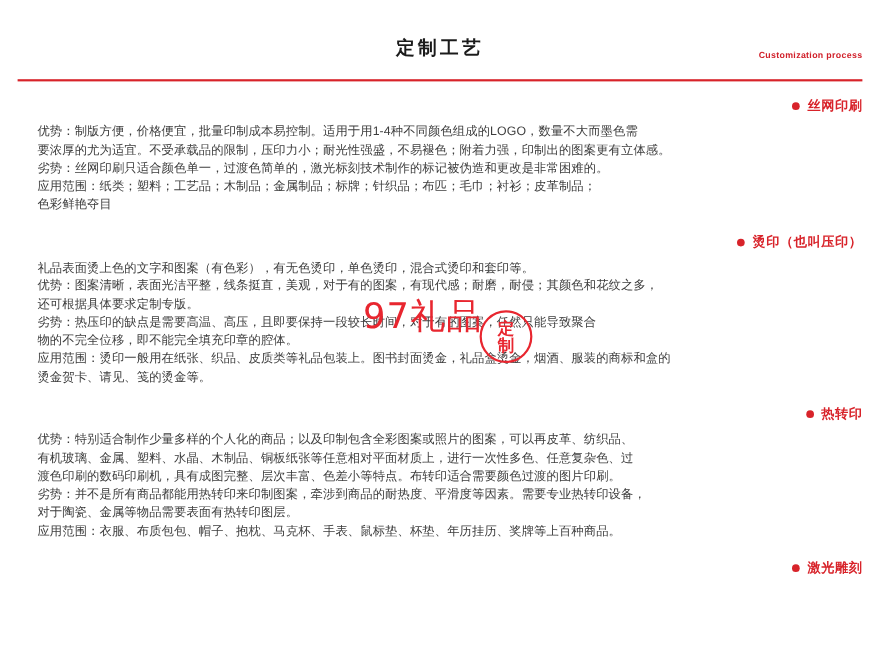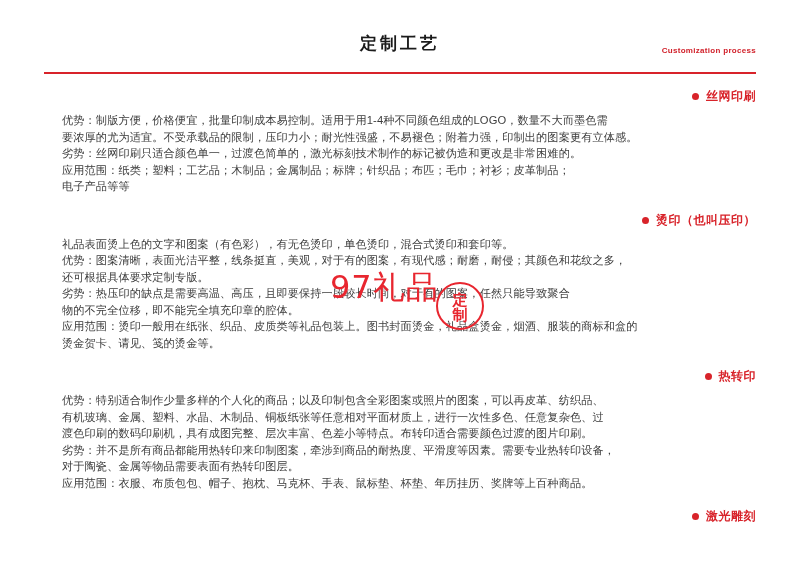--- a/index.html
+++ b/index.html
@@ -13,21 +13,21 @@
     font-family: "Liberation Sans", sans-serif;
     color: #3a3a3a;
     overflow: hidden;
     position: relative;
   }
   .page {
     position: relative;
     width: 800px;
     height: 588px;
     box-sizing: border-box;
-    padding: 0 44px;
+    padding: 0 16px;
   }
   
   .header {
     position: relative;
     height: 72px;
   }
   .header-title {
     position: absolute;
     left: 0;
     right: 0;
@@ -146,21 +146,21 @@
     <div class="section">
       <div class="sec-head">
         <span class="bullet"></span>
         <span class="sec-title">丝网印刷</span>
       </div>
       <div class="lines">
         <div class="line">优势：制版方便，价格便宜，批量印制成本易控制。适用于用1-4种不同颜色组成的LOGO，数量不大而墨色需</div>
         <div class="line">要浓厚的尤为适宜。不受承载品的限制，压印力小；耐光性强盛，不易褪色；附着力强，印制出的图案更有立体感。</div>
         <div class="line">劣势：丝网印刷只适合颜色单一，过渡色简单的，激光标刻技术制作的标记被伪造和更改是非常困难的。</div>
         <div class="line">应用范围：纸类；塑料；工艺品；木制品；金属制品；标牌；针织品；布匹；毛巾；衬衫；皮革制品；</div>
-        <div class="line">电子产品等等</div>
+        <div class="line">色彩鲜艳夺目</div>
       </div>
     </div>
 
     <div class="section">
       <div class="sec-head">
         <span class="bullet"></span>
         <span class="sec-title">烫印（也叫压印）</span>
       </div>
       <div class="lines">
         <div class="line">礼品表面烫上色的文字和图案（有色彩），有无色烫印，单色烫印，混合式烫印和套印等。</div>

